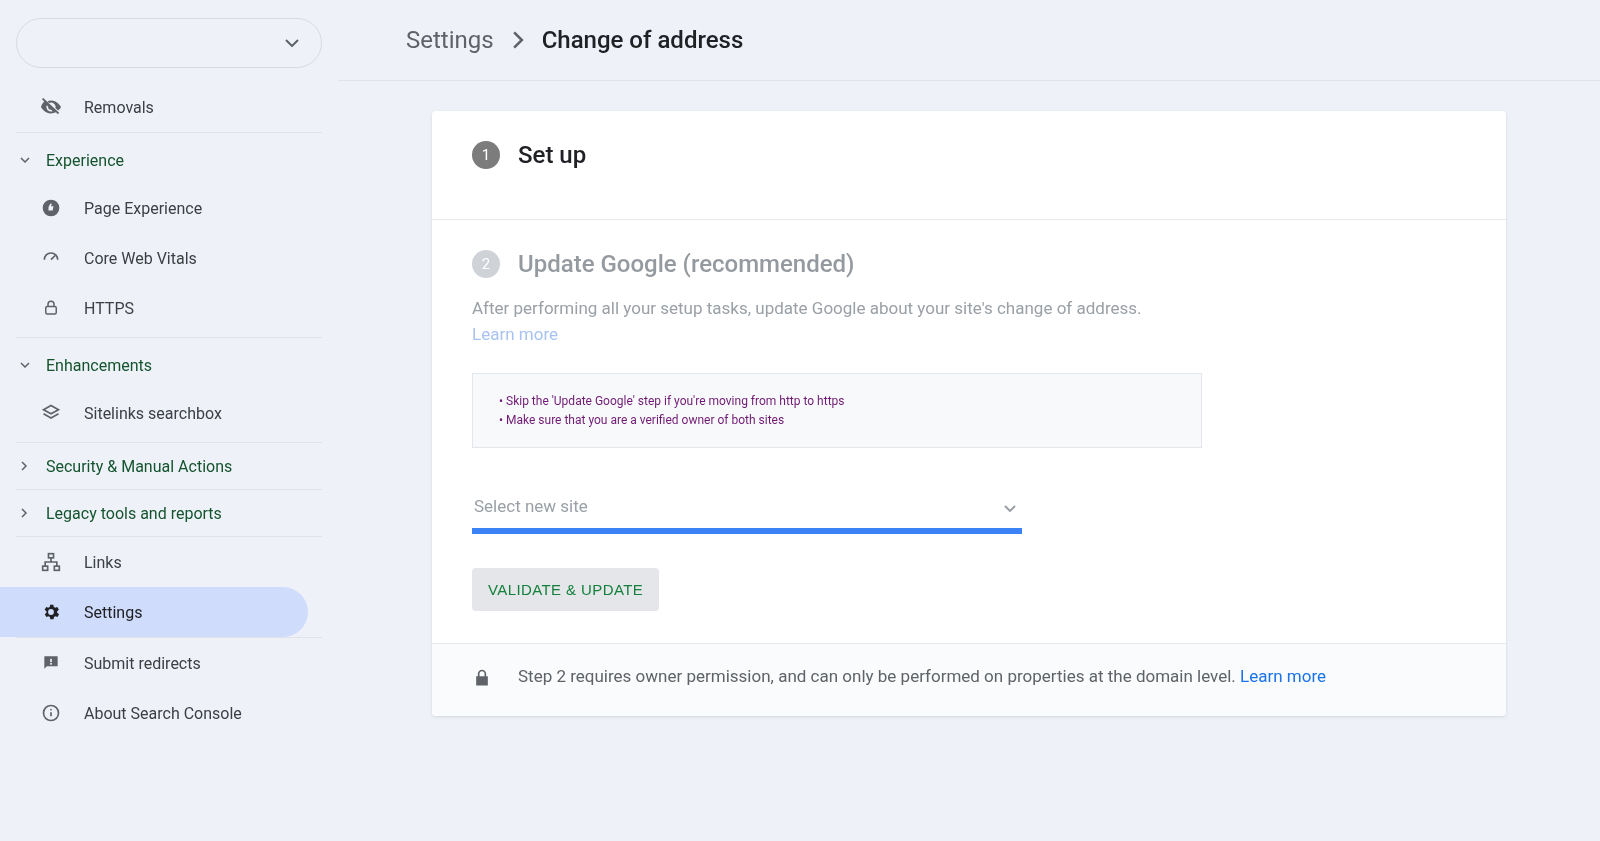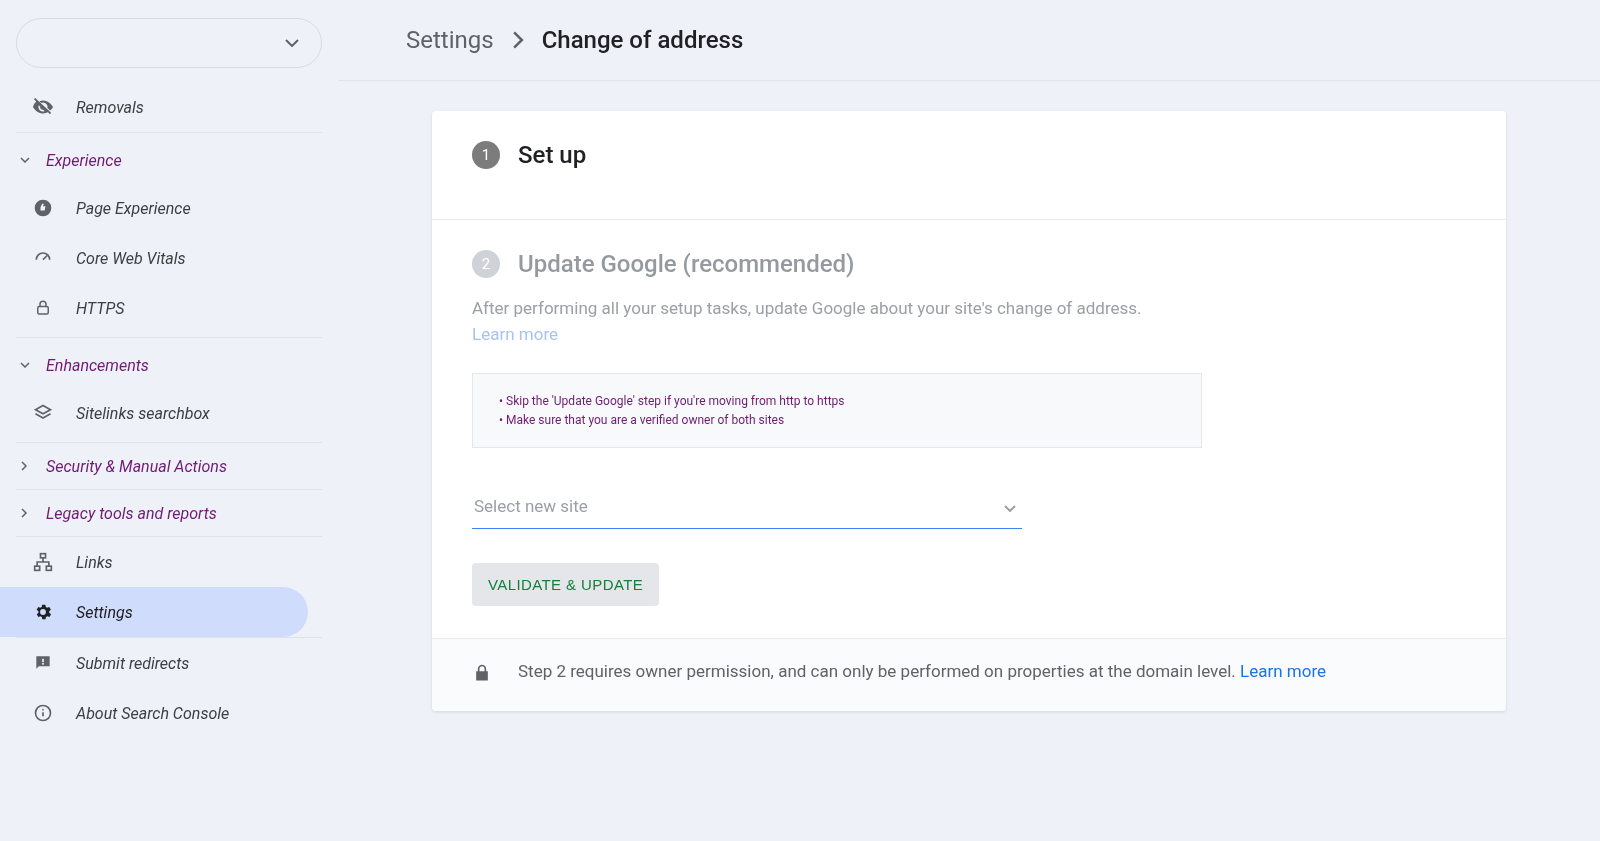--- a/index.html
+++ b/index.html
@@ -38,50 +38,48 @@
   .property-selector svg { display: block; }
   .side-divider {
     border: none;
     border-top: 1px solid #dfe3e8;
     margin: 0 16px;
   }
   .side-item {
     display: flex;
     align-items: center;
     height: 50px;
-    padding-left: 32px;
+    padding-left: 40px;
     gap: 22px;
     color: #3c4043;
     font-size: 16px;
     cursor: pointer;
-    font-style: italic;
   }
   .side-item .icon {
     width: 22px;
     display:flex;
     justify-content:center;
     color:#5f6368;
   }
   .side-item.active {
     background: #cfdcfc;
     border-radius: 0 26px 26px 0;
     margin-right: 30px;
     color:#202124;
   }
   .side-item.active .icon { color:#202124; }
   .side-section {
     display: flex;
     align-items: center;
     height: 46px;
     padding-left: 20px;
     gap: 14px;
-    color: #701a75;
+    color: #14532d;
     font-size: 16px;
     cursor: pointer;
-    font-style: italic;
   }
   .side-section .chev { width: 12px; color:#5f6368; display:flex; }
   .side-group { padding: 4px 0; }
   
   .main {
     flex: 1;
     padding-top: 26px;
     display: flex;
     flex-direction: column;
   }
@@ -136,21 +134,21 @@
     background:#f8f9fa;
     padding:18px 26px;
     max-width: 730px;
     font-size:12px;
     color:#701a75;
     line-height:1.55;
   }
   .select-row {
     margin-top:38px;
     width:550px;
-    border-bottom:1px solid #3b82f6;
+    border-bottom:6px solid #3b82f6;
     padding:10px 6px 12px 2px;
     display:flex; justify-content:space-between; align-items:center;
     color:#9aa0a6; font-size:17px;
     cursor:pointer;
   }
   .validate-btn {
     margin-top:34px;
     background:#e4e6e9; color:#15803d;
     border:none; padding:13px 16px;
     font-size:15px; letter-spacing:.4px;

